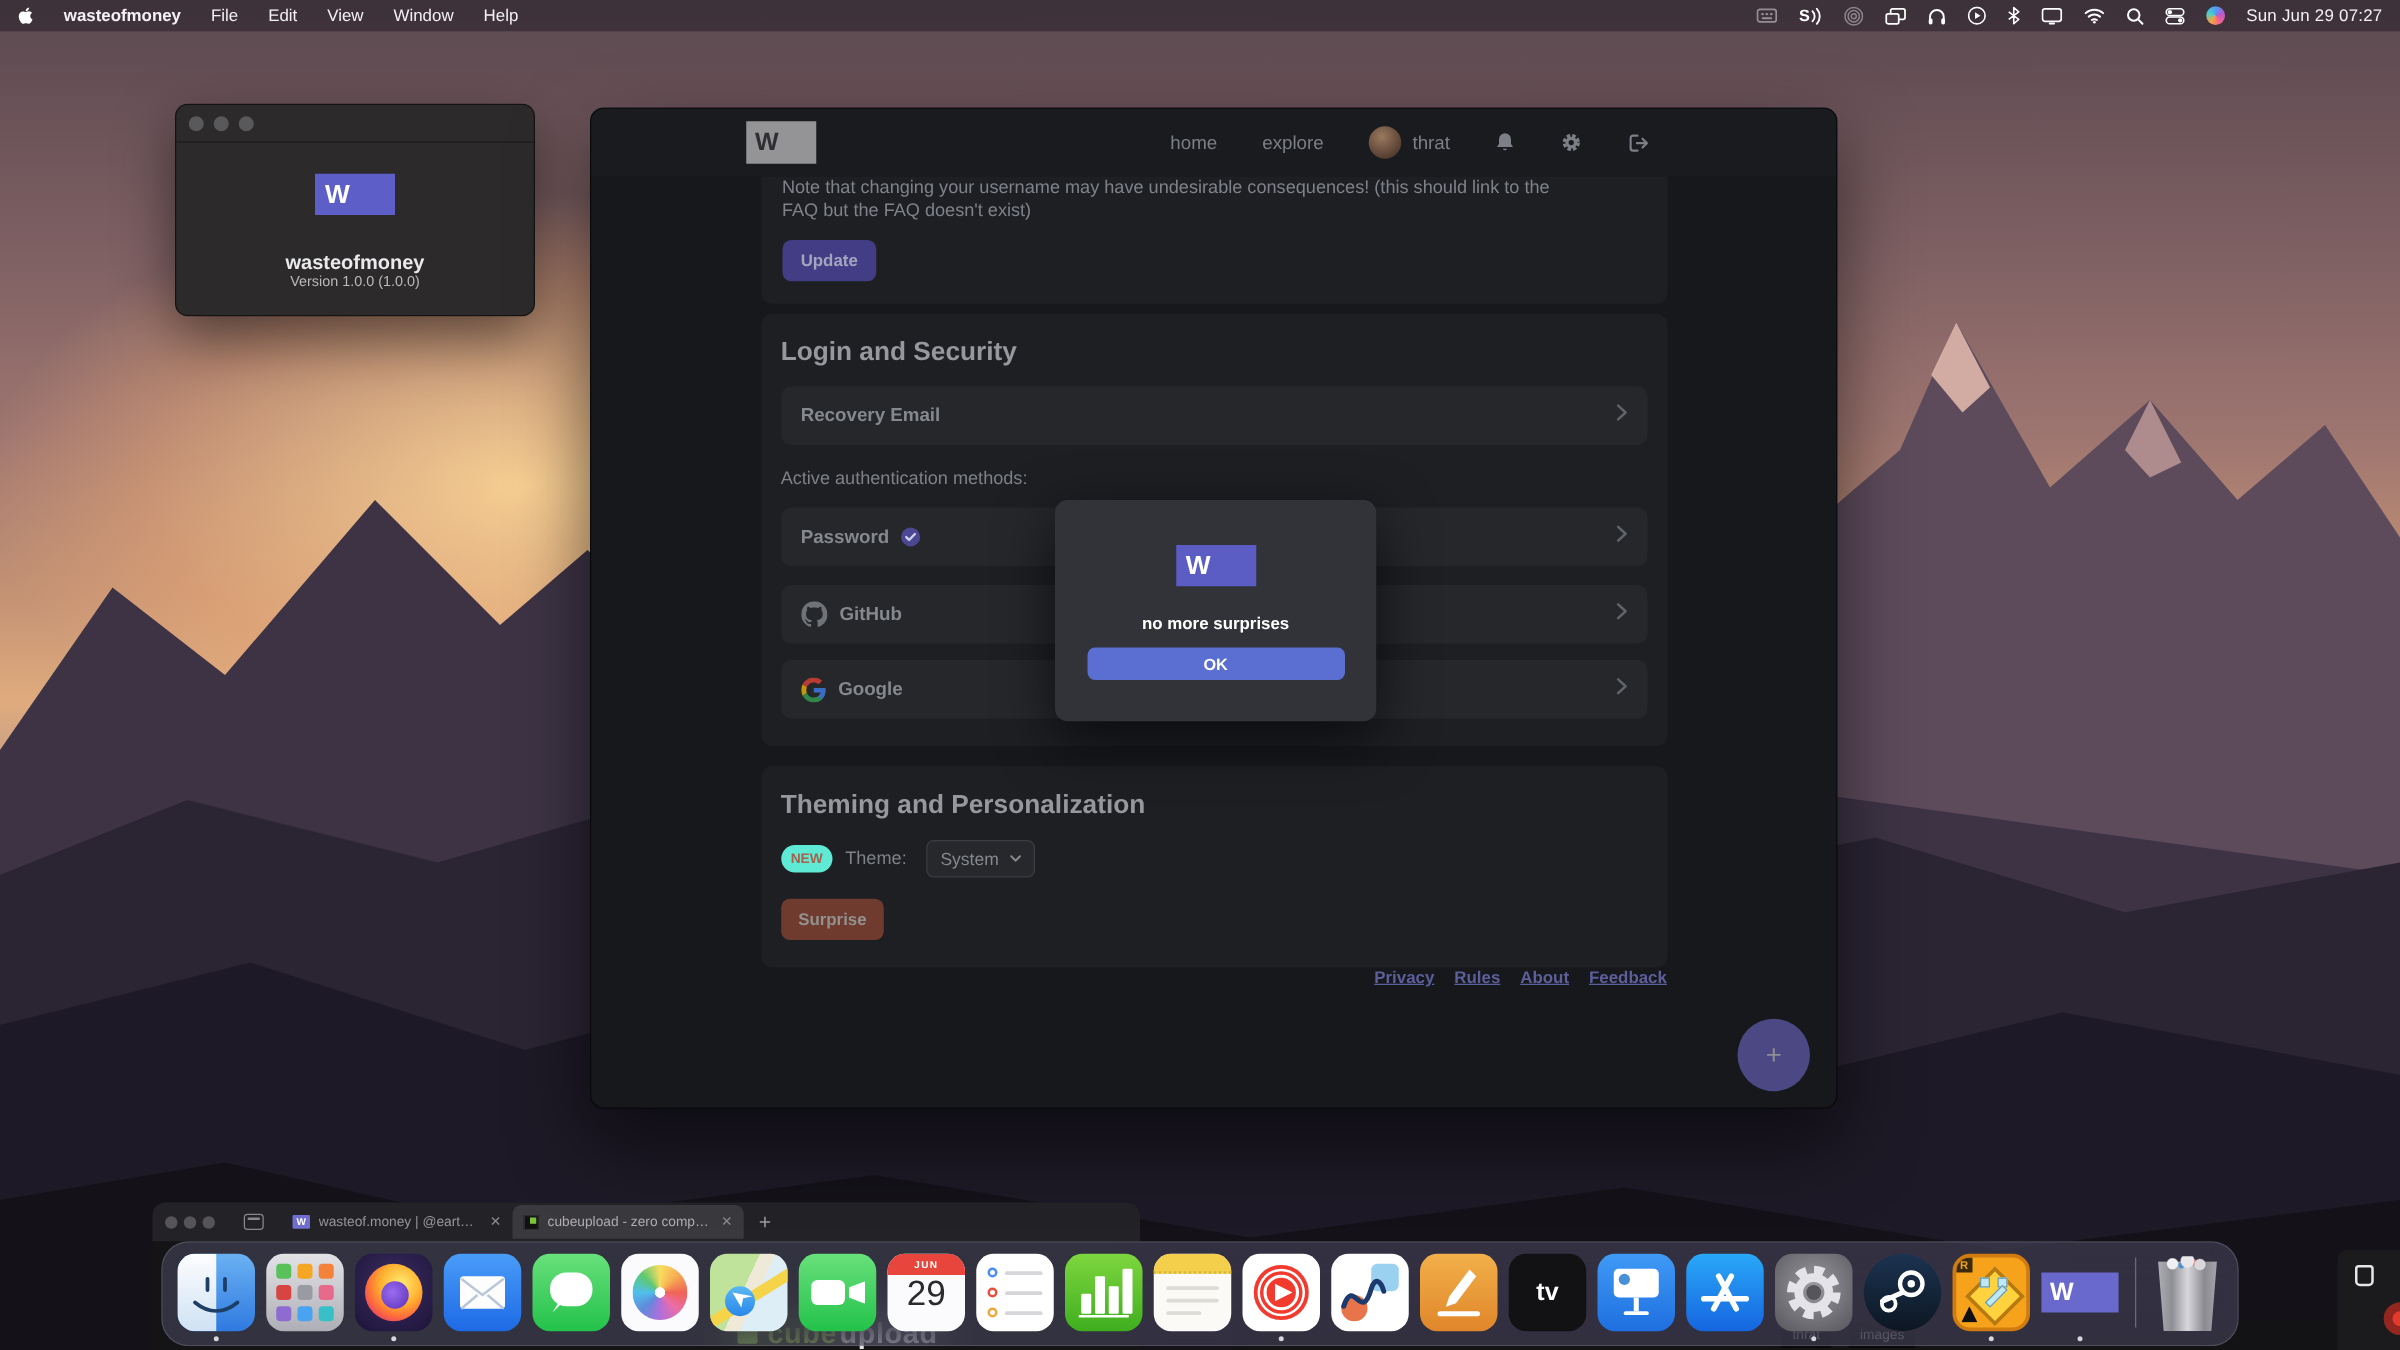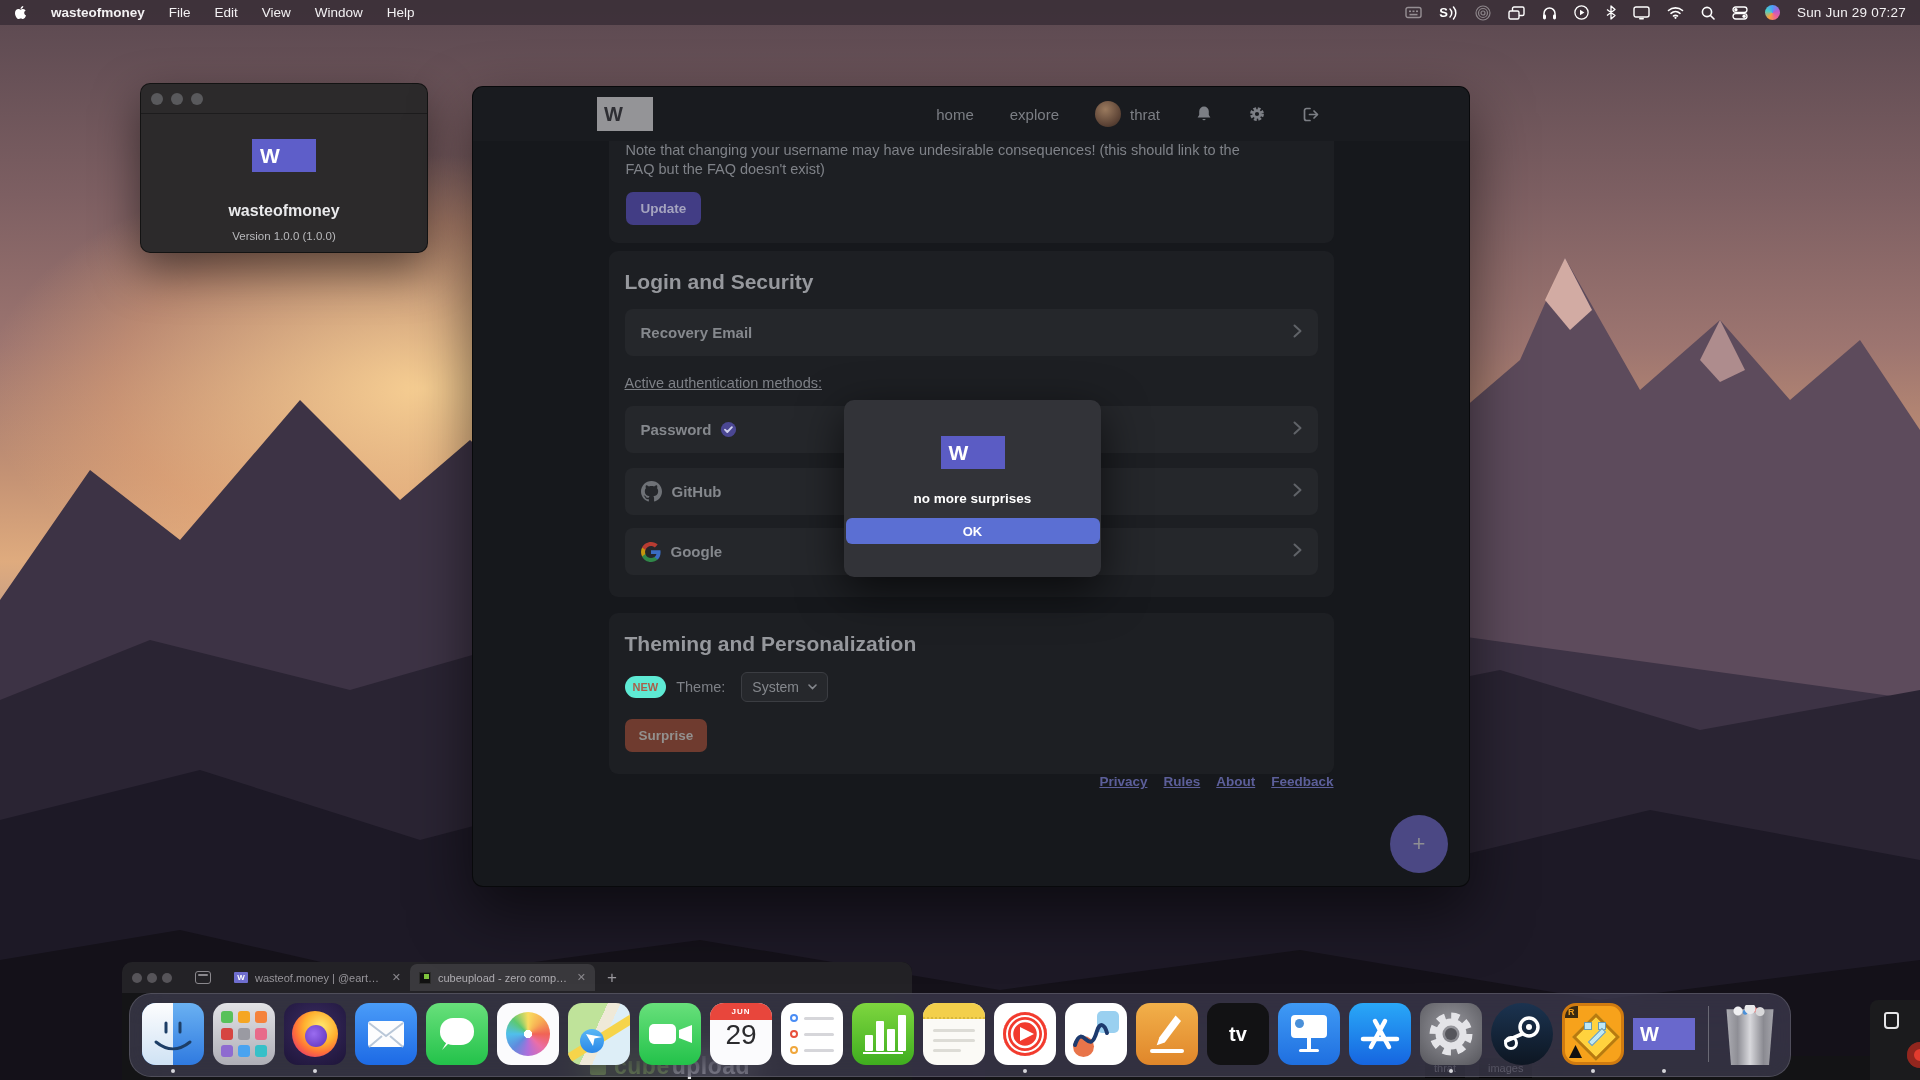--- a/index.html
+++ b/index.html
@@ -38,21 +38,21 @@
   .about-win { position:absolute; left:140px; top:83px; width:288px; height:170px; z-index:20;
     background:#2c2a2b; border-radius:10px; box-shadow:0 18px 45px rgba(0,0,0,.5);
     border:1px solid rgba(0,0,0,.55); }
   .about-title { height:30px; display:flex; align-items:center; gap:8px; padding:0 10px;
     border-bottom:1px solid #1d1c1d; }
   .about-title .tl { background:#59595c; }
   .about-body { display:flex; flex-direction:column; align-items:center; }
   .wlogo { background:#5e5ec9; color:#fff; font-weight:bold; display:flex; align-items:center; }
   .about-logo { width:64px; height:33px; margin-top:25px; font-size:21px; padding-left:8px; }
   .about-name { color:#eaeaec; font-weight:bold; font-size:16px; margin-top:30px; }
-  .about-version { color:#b9b9bc; font-size:11.5px; margin-top:10px; }
+  .about-version { color:#b9b9bc; font-size:11.5px; }
 
   
   .browser-win { position:absolute; left:122px; top:962px; width:790px; height:118px; z-index:5;
     background:#141416; border-radius:10px 10px 0 0; }
   .tabbar { height:31px; background:#232226; border-radius:10px 10px 0 0;
     display:flex; align-items:center; padding:0 10px; }
   .tabbar .tl { width:10px; height:10px; background:#565459; margin-right:5px; }
   .tab-overview { width:16px; height:13px; border:1.5px solid #8a888d; border-radius:3px; margin:0 14px 0 18px; position:relative; }
   .tab-overview::after { content:""; position:absolute; left:2px; right:2px; top:2px; height:2px; background:#8a888d; border-radius:1px; }
   .tab { display:flex; align-items:center; gap:7px; height:26px; padding:0 9px; border-radius:7px 7px 0 0;
@@ -111,21 +111,21 @@
   .note { color:#7f8288; font-size:14.5px; line-height:19px; }
   .btn-update { margin-top:13px; background:#423d85; color:#a5a4bf; font-weight:bold; font-size:13.5px;
     border:none; border-radius:7px; padding:9px 15px; }
 
   .card-section { margin-top:8px; padding:19px 16px 22px 16px; }
   .sec-heading { color:#96989d; font-size:21px; font-weight:bold; }
   .row { background:#25272b; border-radius:8px; height:47px; display:flex; align-items:center;
     padding:0 16px; margin-top:15px; }
   .row-label { color:#85888d; font-size:15px; font-weight:bold; }
   .row .chev { margin-left:auto; }
-  .meta-label { color:#7e8187; font-size:14.5px; margin-top:19px;text-decoration:underline; }
+  .meta-label { color:#7e8187; font-size:14.5px; margin-top:19px; }
   .row-ic { margin-right:10px; display:flex; align-items:center; }
   .check-badge { margin-left:9px; display:flex; align-items:center; }
 
   .card-theming { margin-top:16px; padding:19px 16px 22px 16px; }
   .theme-row { display:flex; align-items:center; margin-top:16px; gap:10px; }
   .badge-new { background:#5eead4; color:#a95f4a; font-weight:bold; font-size:11px;
     padding:5px 8px; border-radius:11px; }
   .theme-label { color:#7e8187; font-size:14.5px; }
   .select { background:#26282c; border:1px solid #3b3d42; border-radius:6px; height:30px;
     display:flex; align-items:center; gap:9px; padding:0 10px; color:#85888d; font-size:14px; margin-left:6px; }
@@ -138,21 +138,21 @@
   .fab { position:absolute; left:917px; top:728px; width:58px; height:58px; border-radius:50%;
     background:#4b4884; color:#8e8e93; font-size:22px; display:flex; align-items:center;
     justify-content:center; z-index:4; }
 
   
   .modal { position:absolute; left:371px; top:313px; width:257px; height:177px; z-index:10;
     background:#323338; border-radius:10px; box-shadow:0 14px 45px rgba(0,0,0,.65);
     display:flex; flex-direction:column; align-items:center; }
   .modal-logo { width:64px; height:33px; margin-top:36px; font-size:21px; padding-left:8px; background:#5b5cc4; }
   .modal-msg { color:#fff; font-weight:bold; font-size:13.5px; margin-top:22px; }
-  .modal-ok { margin-top:12px; width:254px; height:26px; background:#5b6fd3; color:#fff;
+  .modal-ok { margin-top:12px; width:206px; height:26px; background:#5b6fd3; color:#fff;
     font-weight:bold; font-size:13px; border:none; border-radius:6px; }
 
   
   .dock { position:absolute; left:50%; transform:translateX(-50%); bottom:3px; z-index:50;
     display:flex; align-items:center; gap:9px; padding:9px 12px 11px 12px;
     background:rgba(88,86,116,.45); border:1px solid rgba(255,255,255,.14); border-radius:22px;
     backdrop-filter:blur(18px); }
   .dock-item { position:relative; flex:none; }
   .dock-item.running::after { content:""; position:absolute; left:50%; bottom:-8px; transform:translateX(-50%);
     width:4px; height:4px; border-radius:50%; background:#d6d6db; }

